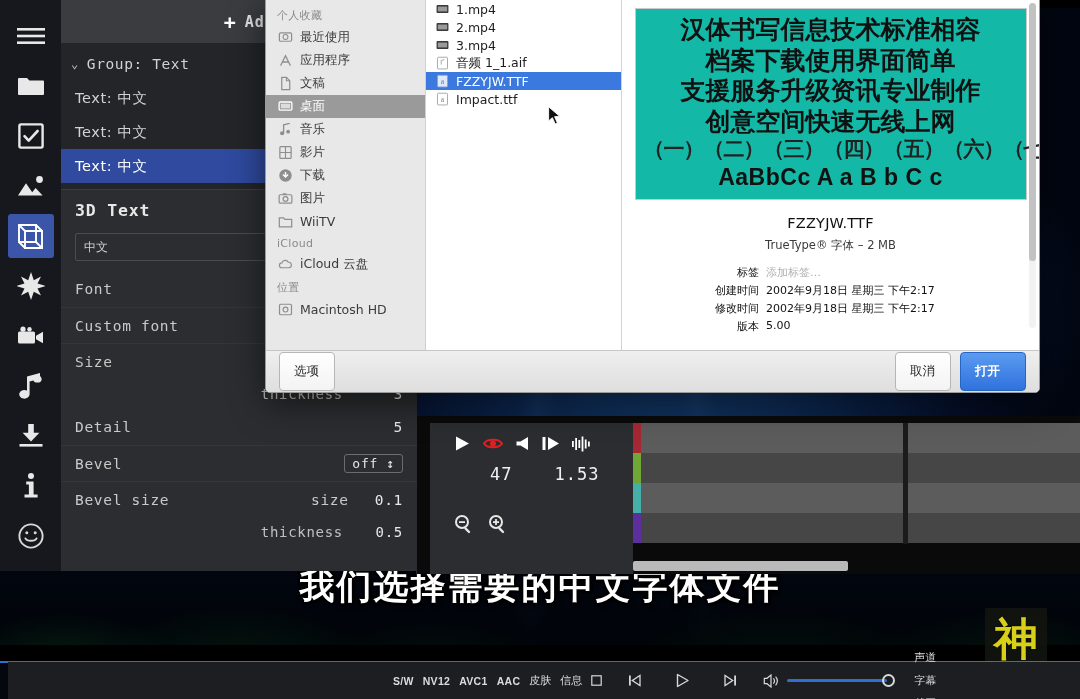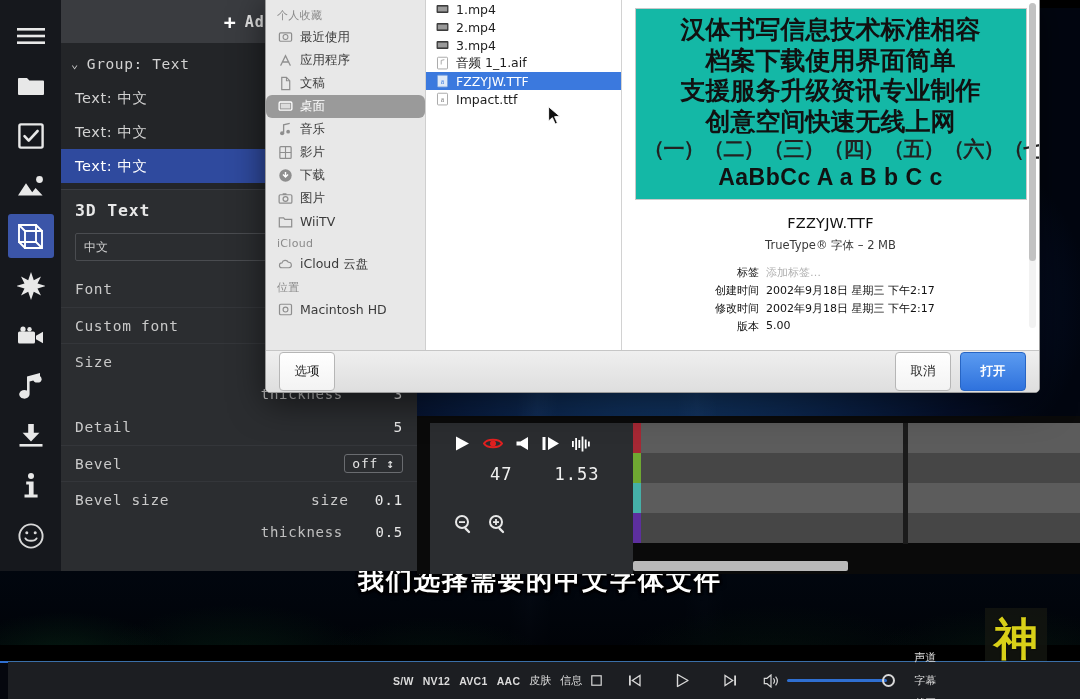--- a/index.html
+++ b/index.html
@@ -40,21 +40,21 @@
     position: absolute; left: 0; top: 0; width: 1080px; height: 8px; background: #000;
   }
   .video-letterbox-bottom {
     position: absolute; left: 0; top: 645px; width: 1080px; height: 16px; background: #000;
   }
 
   
   .subtitle {
     position: absolute; left: 0; top: 563px; width: 1080px;
     text-align: center;
-    font-size: 26px; font-weight: bold; letter-spacing: 2px;
+    font-size: 35px; font-weight: bold; letter-spacing: 2px;
     color: #ffffff;
     text-shadow: 0 0 3px #000, 1px 1px 2px #000, -1px 1px 2px #000,
                  1px -1px 2px #000, -1px -1px 2px #000, 2px 2px 5px rgba(0,0,0,.9);
     font-family: "DejaVu Sans", "Liberation Sans", sans-serif;
   }
 
   
   .watermark {
     position: absolute; left: 985px; top: 608px; width: 62px; height: 62px;
     background: rgba(20,22,16,.82);
@@ -204,21 +204,21 @@
   }
   .sb-head {
     color: #8a8a8a; font-size: 11px; font-weight: normal;
     padding: 4px 0 3px 11px; letter-spacing: .3px;
   }
   .sb-item {
     display: flex; align-items: center; gap: 7px;
     height: 23px; padding-left: 12px; color: #3b3b3b;
     cursor: pointer;
   }
-  .sb-item.selected { background: #9a9a9a; color: #ffffff; border-radius: 6px; }
+  .sb-item.selected { background: #9a9a9a; color: #ffffff; }
   .sb-item .ic { width: 15px; height: 15px; flex: none; display: block; }
 
   
   .dlg-files {
     width: 196px; background: #ffffff;
     border-right: 1px solid #d2d2d2;
     padding-top: 4px; position: relative; overflow: hidden;
     font-size: 12.5px;
   }
   .f-item {
@@ -284,21 +284,21 @@
     height: 42px; flex: none;
     background: linear-gradient(180deg,#efefef 0%, #dedede 100%);
     border-top: 1px solid #c6c6c6;
     display: flex; align-items: center; padding: 0 13px;
   }
   .btn {
     border: 1px solid #b6b6b6; border-radius: 4px;
     background: linear-gradient(180deg,#ffffff 0%, #f3f3f3 100%);
     color: #1d1d1d; font-size: 12.5px;
     padding: 10px 14px; cursor: pointer;
-    min-width: 56px; text-align: center;
+    min-width: 56px; text-align: left;
   }
   .btn.primary {
     background: linear-gradient(180deg,#5b9bf0 0%, #2f72dd 100%);
     border-color: #2765c4; color: #fff; font-weight: bold;
     min-width: 66px;
   }
   .spacer { flex: 1; }
   .btn + .btn { margin-left: 9px; }
 
   

